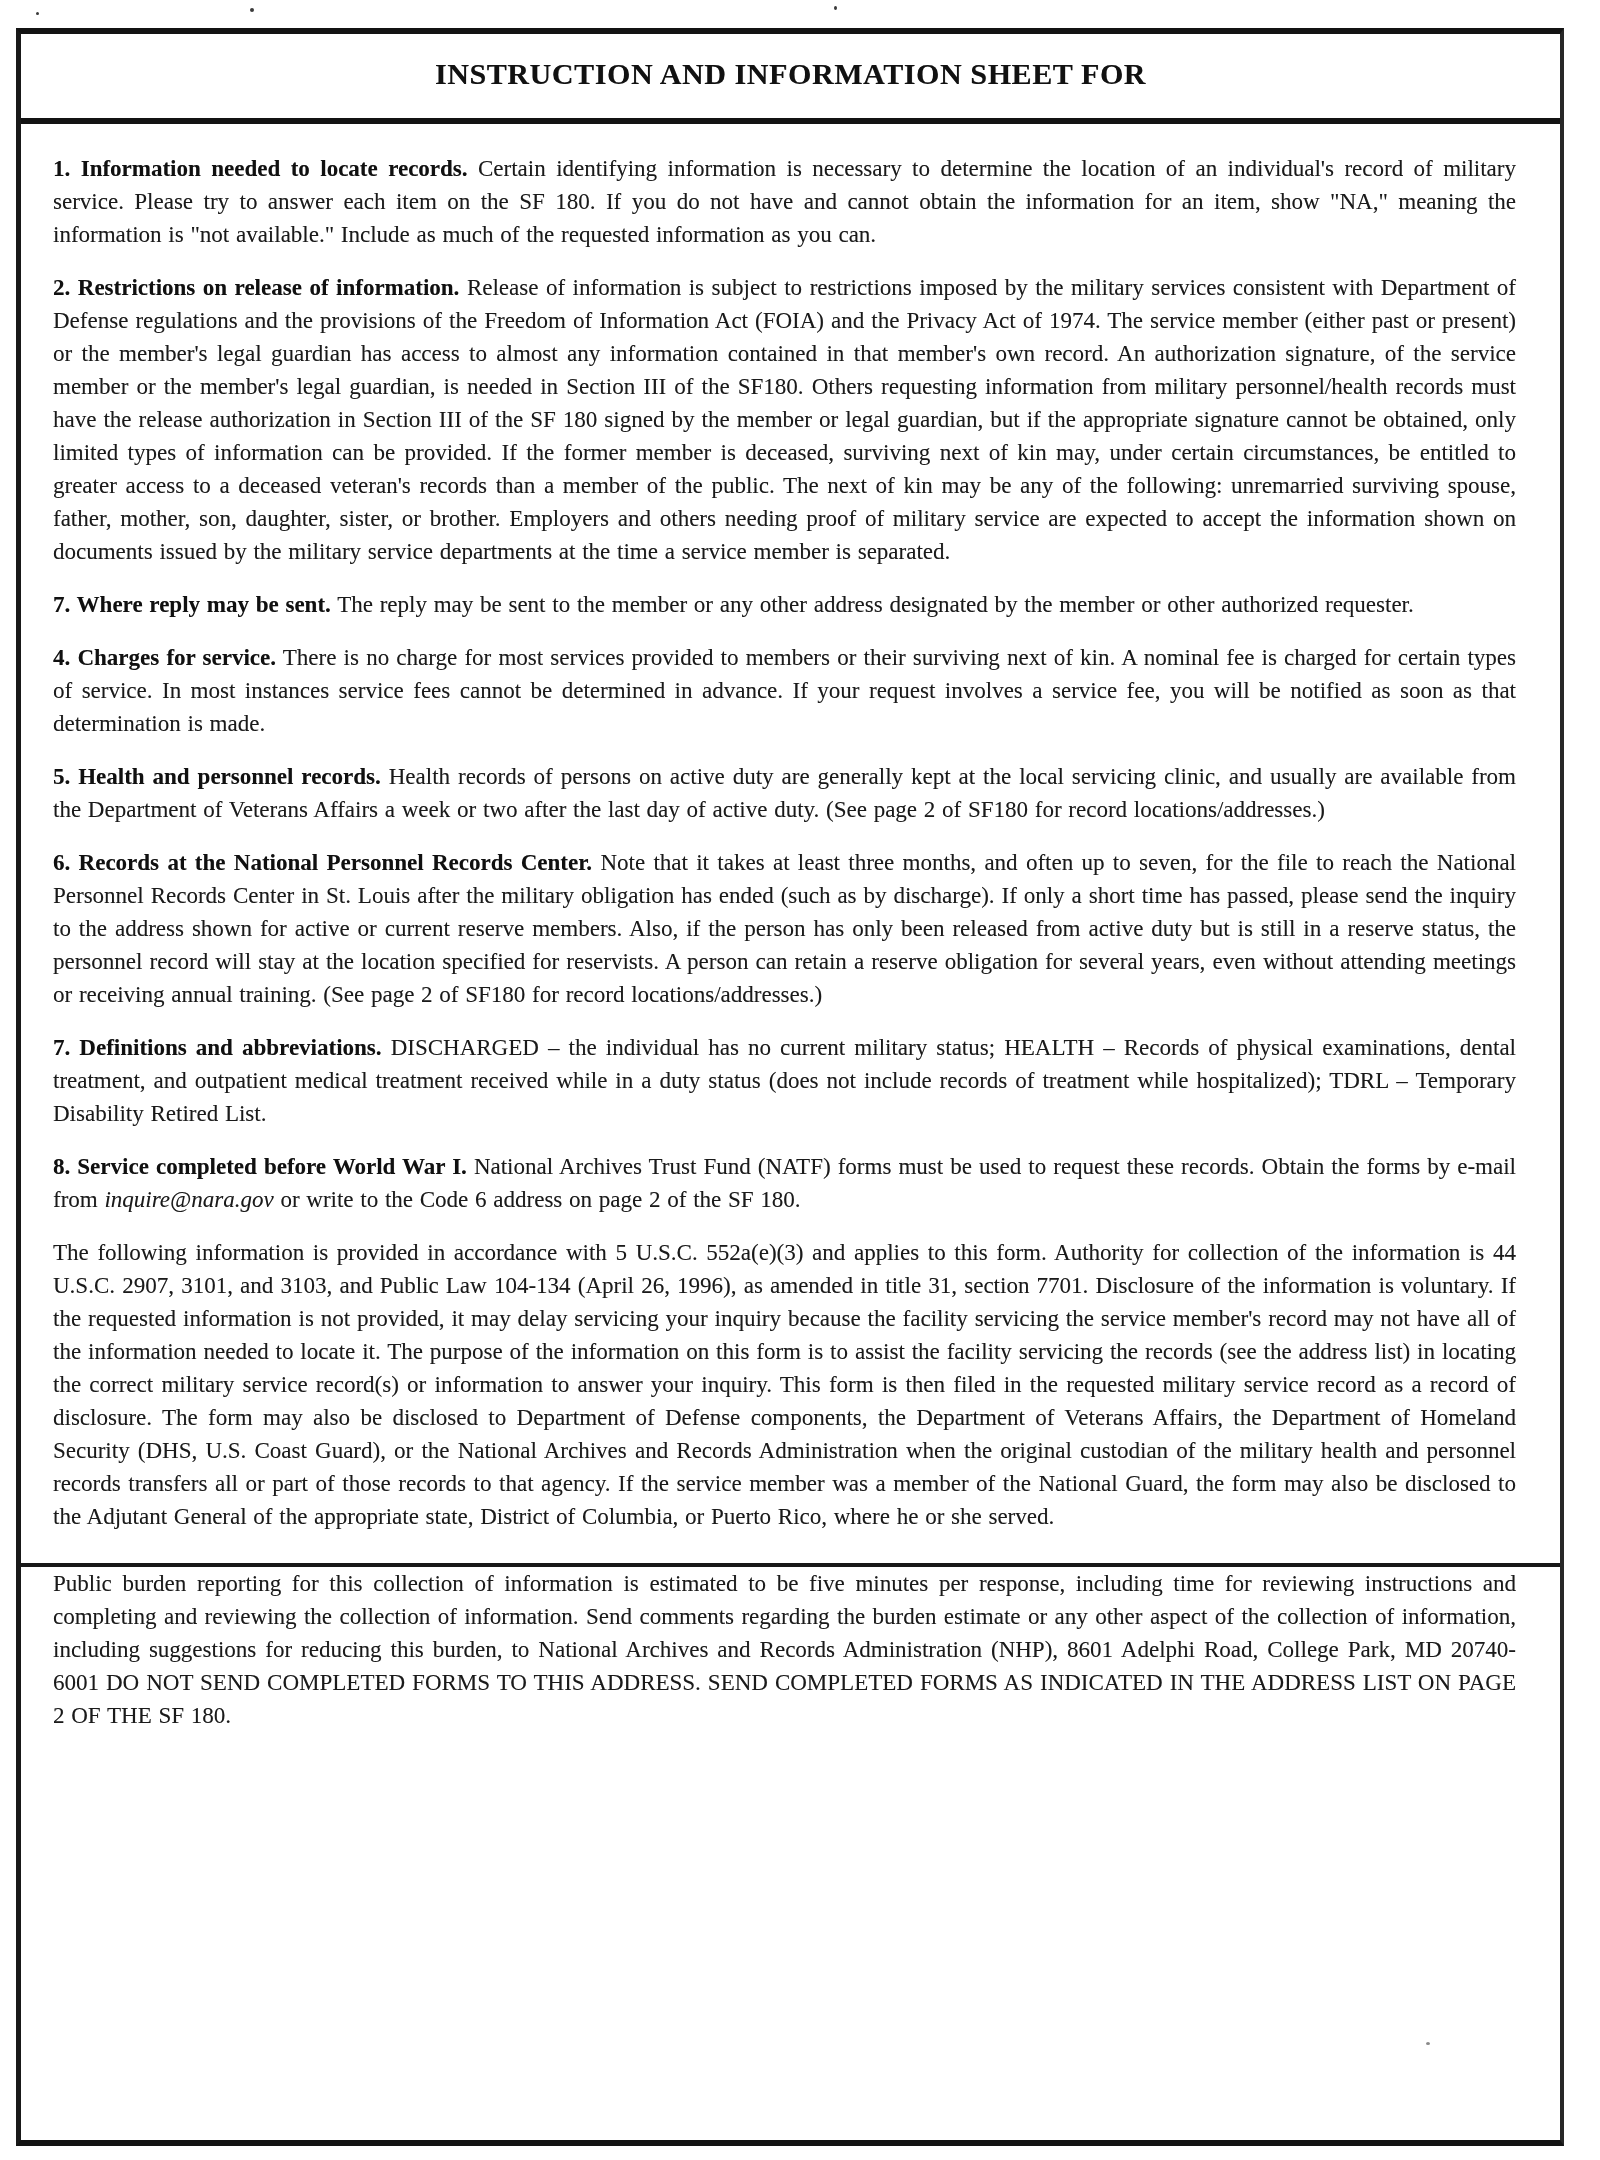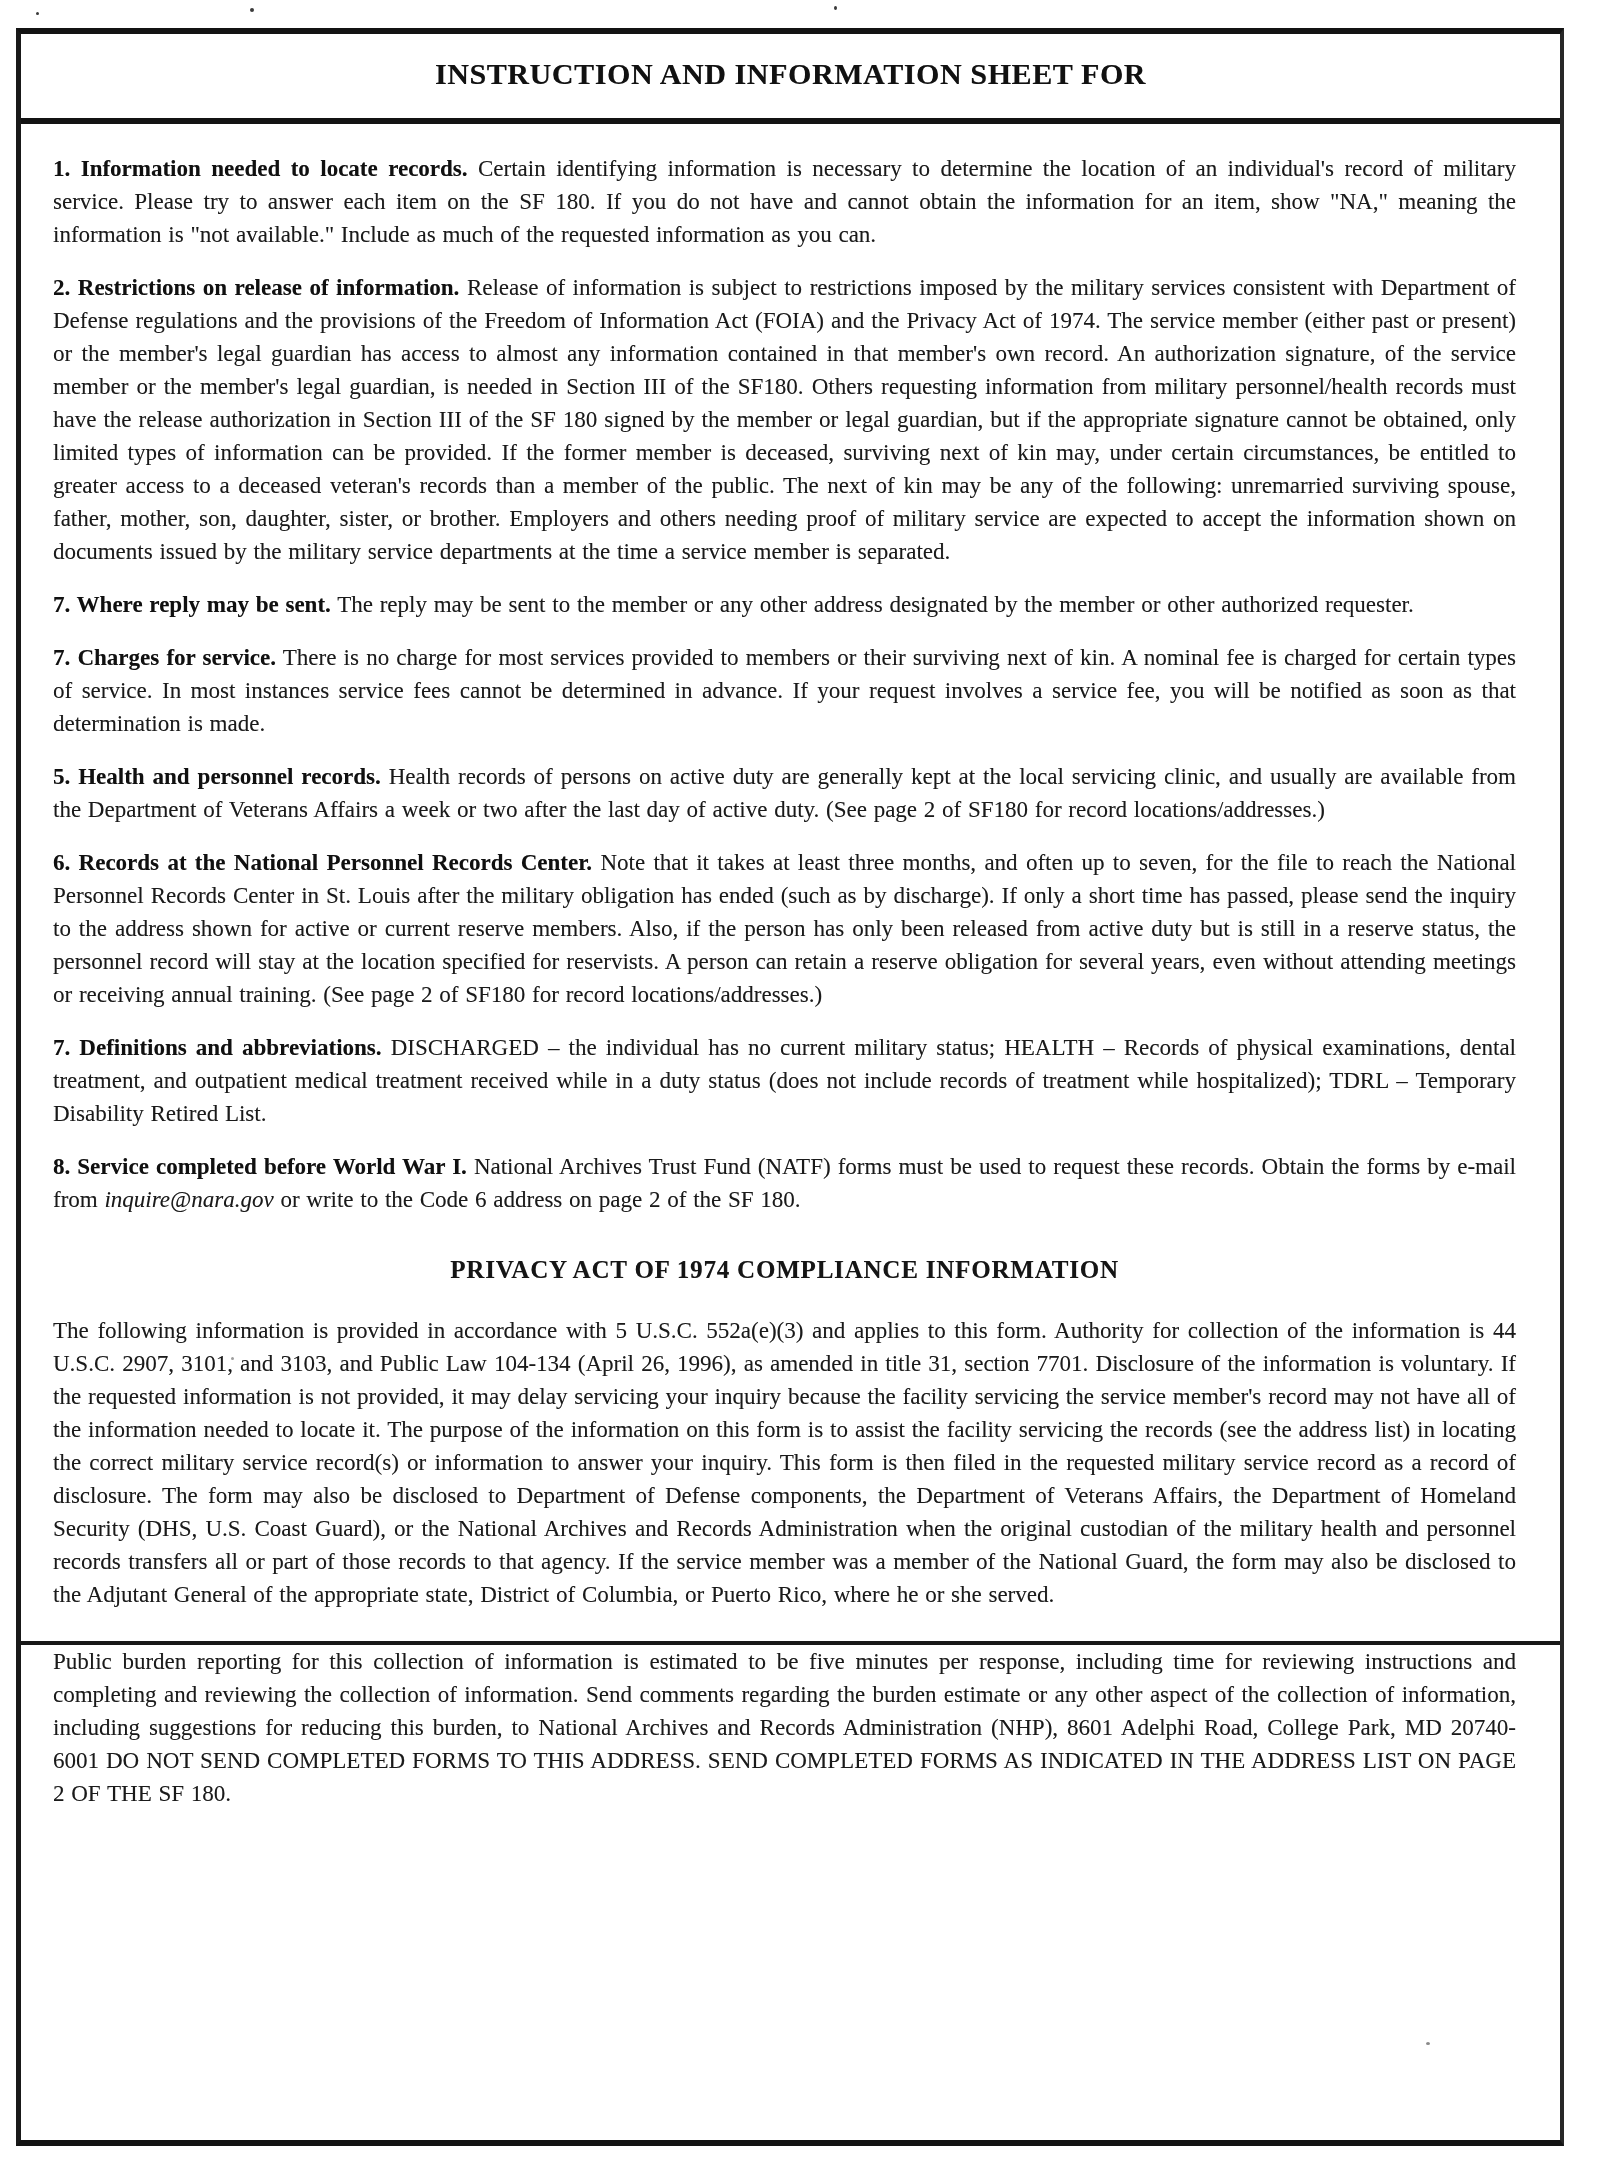--- a/index.html
+++ b/index.html
@@ -89,31 +89,30 @@
   </header>
 
   <main class="content">
 
     <p class="para"><strong class="lead">1. Information needed to locate records.</strong><span> Certain identifying information is necessary to determine the location of an individual's record of military service. Please try to answer each item on the SF 180. If you do not have and cannot obtain the information for an item, show "NA," meaning the information is "not available." Include as much of the requested information as you can.</span></p>
 
     <p class="para"><strong class="lead">2. Restrictions on release of information.</strong><span> Release of information is subject to restrictions imposed by the military services consistent with Department of Defense regulations and the provisions of the Freedom of Information Act (FOIA) and the Privacy Act of 1974. The service member (either past or present) or the member's legal guardian has access to almost any information contained in that member's own record. An authorization signature, of the service member or the member's legal guardian, is needed in Section III of the SF180.  Others requesting information from military personnel/health records must have the release authorization in Section III of the SF 180 signed by the member or legal guardian, but if the appropriate signature cannot be obtained, only limited types of information can be provided. If the former member is deceased, surviving next of kin may, under certain circumstances, be entitled to greater access to a deceased veteran's records than a member of the public. The next of kin may be any of the following:  unremarried surviving spouse, father, mother, son, daughter, sister, or brother. Employers and others needing proof of military service are expected to accept the information shown on documents issued by the military service departments at the time a service member is separated.</span></p>
 
     <p class="para"><strong class="lead">7. Where reply may be sent.</strong><span> The reply may be sent to the member or any other address designated by the member or other authorized requester.</span></p>
 
-    <p class="para"><strong class="lead">7. Charges for service.</strong><span> There is no charge for most services provided to members or their surviving next of kin. A nominal fee is charged for certain types of service. In most instances service fees cannot be determined in advance. If your request involves a service fee, you will be notified as soon as that determination is made.</span></p>
+    <p class="para"><strong class="lead">4. Charges for service.</strong><span> There is no charge for most services provided to members or their surviving next of kin. A nominal fee is charged for certain types of service. In most instances service fees cannot be determined in advance. If your request involves a service fee, you will be notified as soon as that determination is made.</span></p>
 
     <p class="para"><strong class="lead">5.  Health and personnel records.</strong><span>  Health records of persons on active duty are generally kept at the local servicing clinic, and usually are available from the Department of Veterans Affairs a week or two after the last day of active duty. (See page 2 of SF180 for record locations/addresses.)</span></p>
 
     <p class="para"><strong class="lead">6.  Records at the National Personnel Records Center.</strong><span> Note that it takes at least three months, and often up to seven, for the file to reach the National Personnel Records Center in St. Louis after the military obligation has ended (such as by discharge). If only a short time has passed, please send the inquiry to the address shown for active or current reserve members. Also, if the person has only been released from active duty but is still in a reserve status, the personnel record will stay at the location specified for reservists. A person can retain a reserve obligation for several years, even without attending meetings or receiving annual training. (See page 2 of SF180 for record locations/addresses.)</span></p>
 
     <p class="para"><strong class="lead">7.  Definitions and abbreviations.</strong><span> DISCHARGED – the individual has no current military status; HEALTH – Records of physical examinations, dental treatment, and outpatient medical treatment received while in a duty status (does not include records of treatment while hospitalized); TDRL – Temporary Disability Retired List.</span></p>
 
     <p class="para"><strong class="lead">8.  Service completed before World War I.</strong><span> National Archives Trust Fund (NATF) forms must be used to request these records. Obtain the forms by e-mail from </span><em class="email">inquire@nara.gov</em><span> or write to the Code 6 address on page 2 of the SF 180.</span></p>
 
-    <h2 class="section-heading">PRIVACY ACT OF 1974 COMPLIANCE INFORMATION</h2>
 
     <p class="para">The following information is provided in accordance with 5 U.S.C. 552a(e)(3) and applies to this form. Authority for collection of the information is 44 U.S.C. 2907, 3101, and 3103, and Public Law 104-134 (April 26, 1996), as amended in title 31, section 7701. Disclosure of the information is voluntary. If the requested information is not provided, it may delay servicing your inquiry because the facility servicing the service member's record may not have all of the information needed to locate it. The purpose of the information on this form is to assist the facility servicing the records (see the address list) in locating the correct military service record(s) or information to answer your inquiry. This form is then filed in the requested military service record as a record of disclosure. The form may also be disclosed to Department of Defense components, the Department of Veterans Affairs, the Department of Homeland Security (DHS, U.S. Coast Guard), or the National Archives and Records Administration when the original custodian of the military health and personnel records transfers all or part of those records to that agency. If the service member was a member of the National Guard, the form may also be disclosed to the Adjutant General of the appropriate state, District of Columbia, or Puerto Rico, where he or she served.</p>
 
   </main>
 
   <div class="divider"></div>
 
   <section class="lower-section">
     <p class="para">Public burden reporting for this collection of information is estimated to be five minutes per response, including time for reviewing instructions and completing and reviewing the collection of information. Send comments regarding the burden estimate or any other aspect of the collection of information, including suggestions for reducing this burden, to National Archives and Records Administration (NHP), 8601 Adelphi Road, College Park, MD 20740-6001  DO NOT SEND COMPLETED FORMS TO THIS ADDRESS. SEND COMPLETED FORMS AS INDICATED IN THE ADDRESS LIST ON PAGE 2 OF THE SF 180.</p>
   </section>

